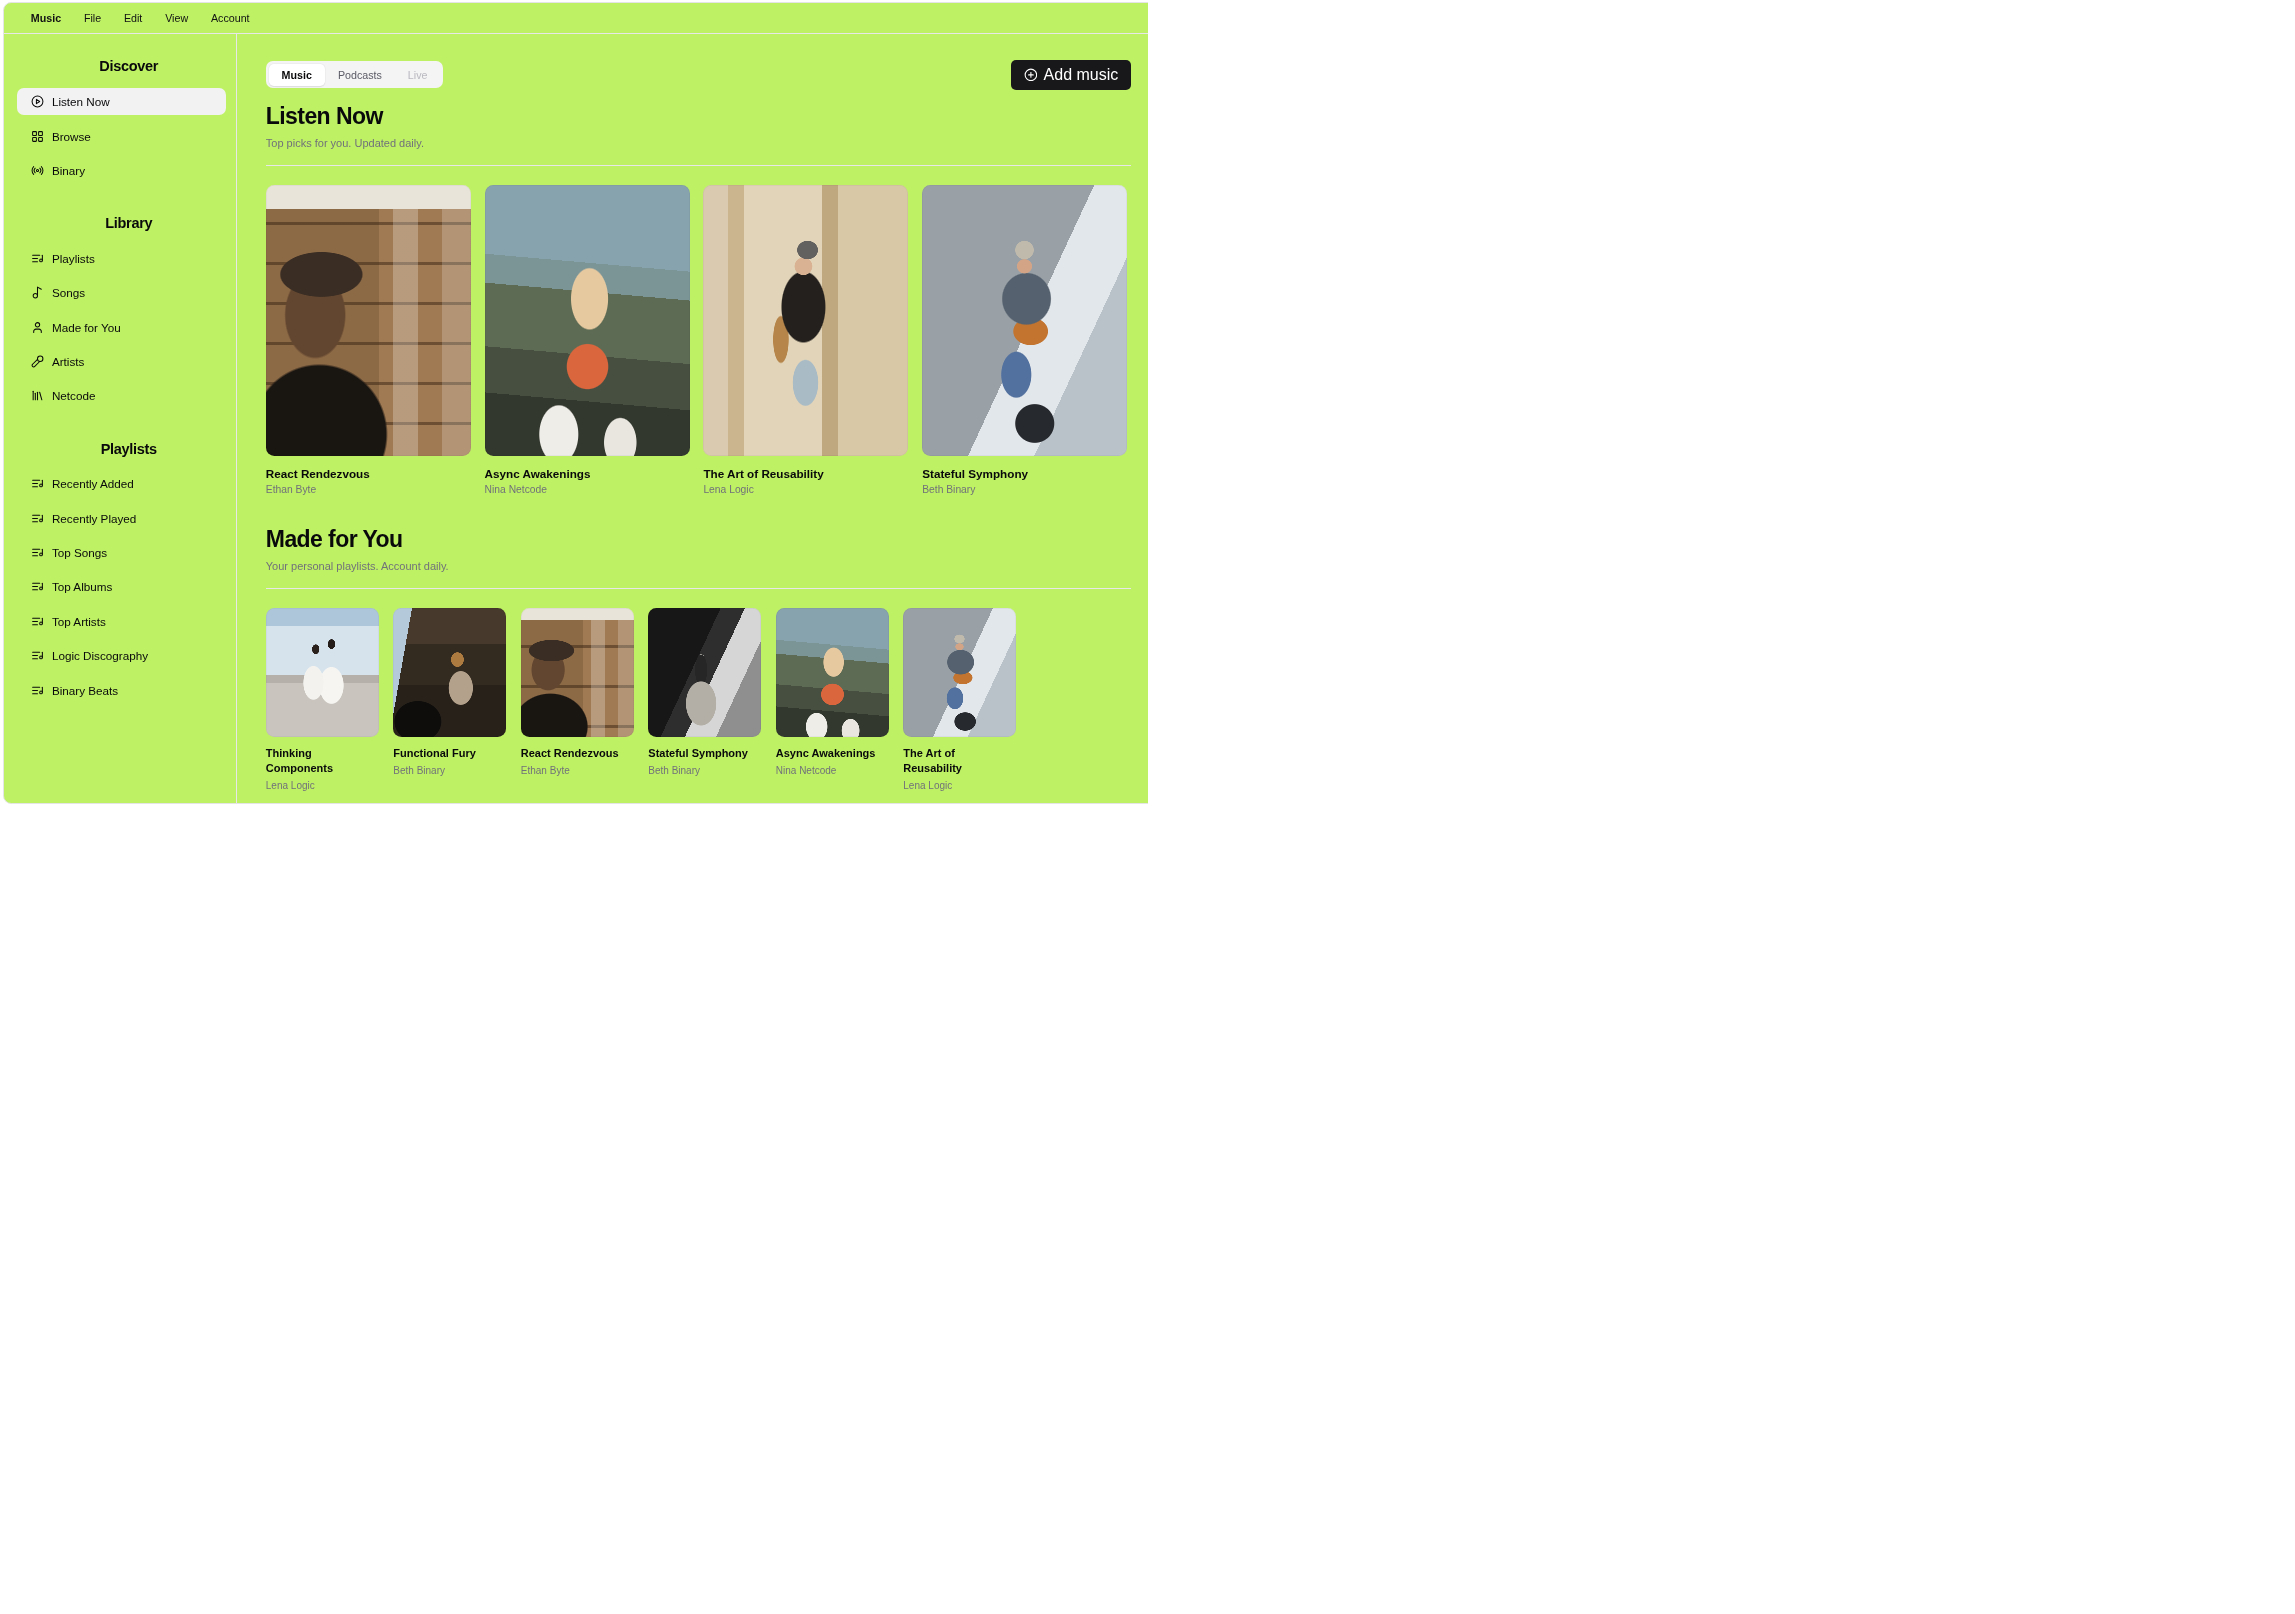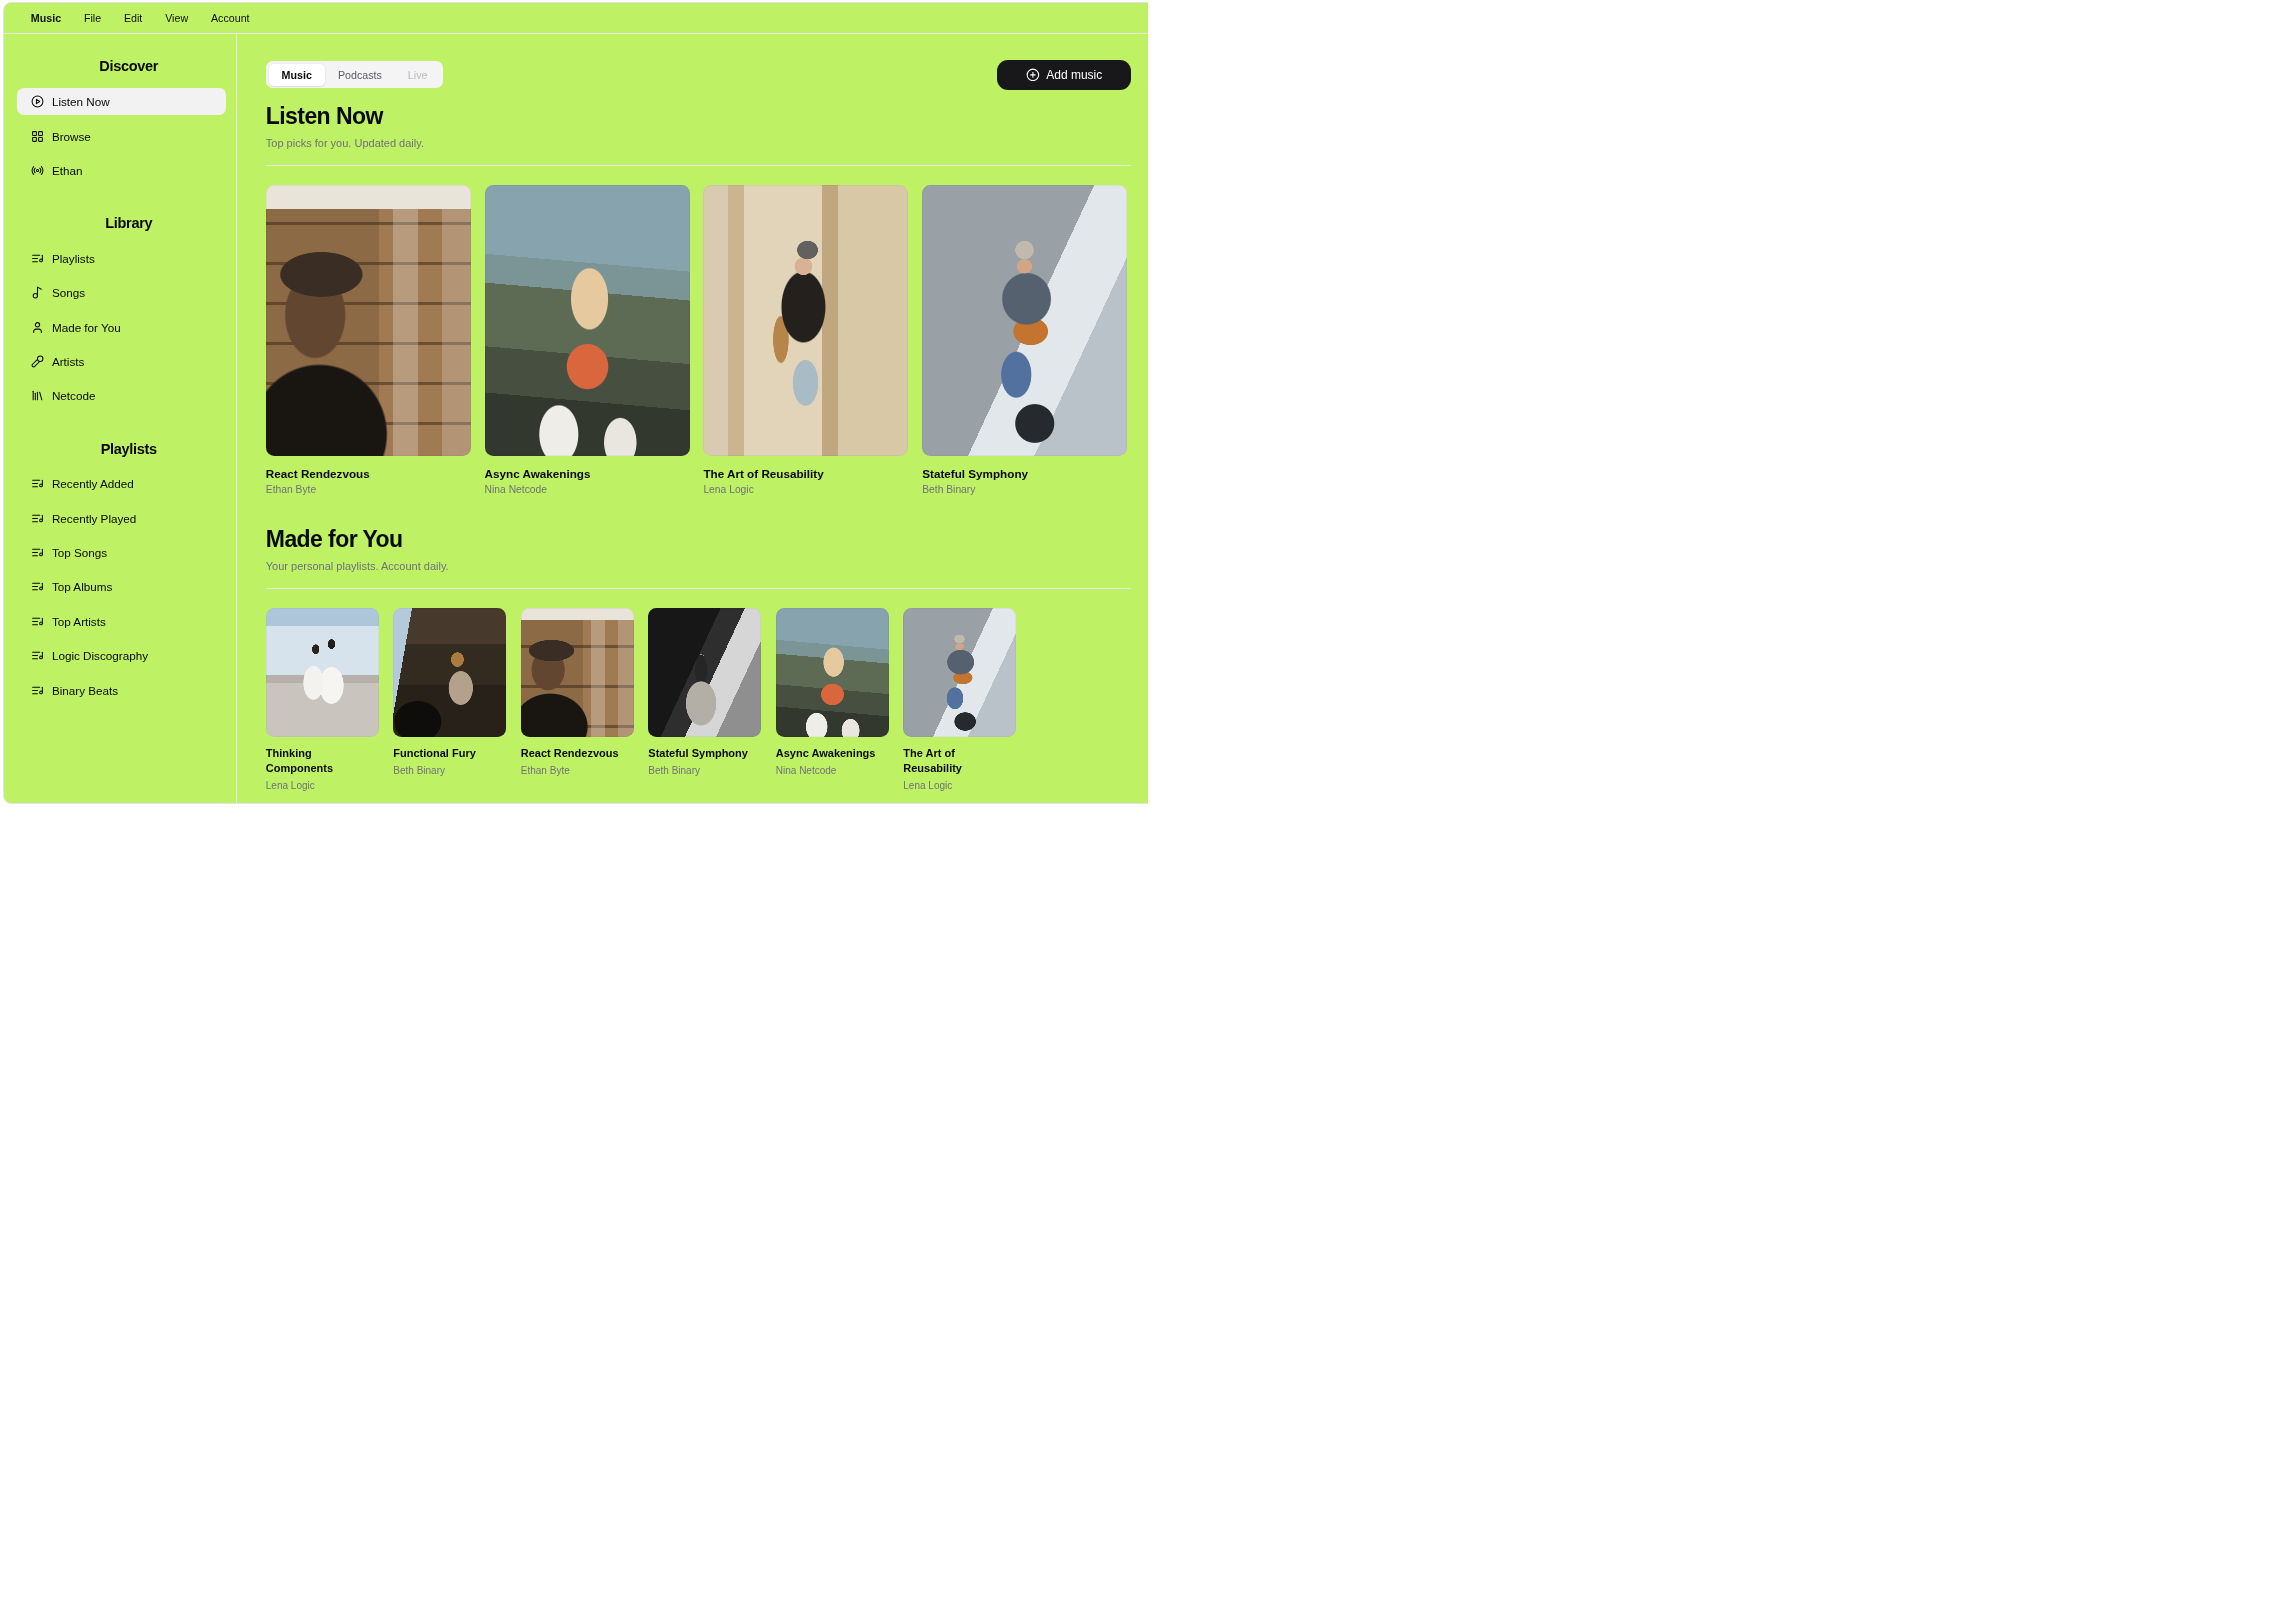--- a/index.html
+++ b/index.html
@@ -53,22 +53,22 @@
     border:0;background:transparent;font-family:inherit;font-size:10.7px;font-weight:500;
     color:#5b5b66;padding:0 13px;height:22px;border-radius:4.8px;cursor:default;
   }
   .tab.active{
     background:#fff;color:#09090b;font-weight:600;
     box-shadow:0 0.7px 1.4px rgba(0,0,0,.09),0 0 0 0.7px rgba(0,0,0,.02);
   }
   .tab.disabled{color:#b9b9c0;}
   .add-music{
     display:flex;align-items:center;gap:6.2px;background:#18181b;color:#fff;
-    border:0;border-radius:11px;height:30px;padding:0 29px;
-    font-family:inherit;font-size:12px;font-weight:500;cursor:default;
+    border:0;border-radius:5px;height:30px;padding:0 13px;
+    font-family:inherit;font-size:16px;font-weight:500;cursor:default;
   }
   .add-music .icon{display:flex;}
   .section-title{
     margin:13.8px 0 0 0;font-size:23px;font-weight:700;letter-spacing:-0.025em;
     line-height:27.5px;color:#09090b;
   }
   .section-sub{margin:4.1px 0 0 0;font-size:11px;line-height:16.5px;color:#71717a;}
   .separator{height:0.7px;background:#e7e7ea;margin-top:13.8px;}
   .cards{display:flex;gap:13.8px;margin-top:19px;}
   .cards.sm{gap:14.5px;}
@@ -199,21 +199,21 @@
           <div class="side-item">
             <span class="icon">
               <svg width="13" height="13" viewBox="0 0 24 24" fill="none" stroke="#0a0a0a" stroke-width="1.9" stroke-linecap="round" stroke-linejoin="round">
                   <path d="M4.9 19.1C1 15.2 1 8.8 4.9 4.9"></path>
                   <path d="M7.8 16.2c-2.3-2.3-2.3-6.1 0-8.5"></path>
                   <circle cx="12" cy="12" r="2"></circle>
                   <path d="M16.2 7.8c2.3 2.3 2.3 6.1 0 8.5"></path>
                   <path d="M19.1 4.9C23 8.8 23 15.2 19.1 19.1"></path>
                 </svg>
             </span>
-            <span>Ethan</span>
+            <span>Binary</span>
           </div>
         </nav>
       </div>
 
       <div class="side-section">
         <h2 class="side-heading">Library</h2>
         <nav class="side-nav">
           <div class="side-item">
             <span class="icon">
               <svg width="13" height="13" viewBox="0 0 24 24" fill="none" stroke="#0a0a0a" stroke-width="1.9" stroke-linecap="round" stroke-linejoin="round">

